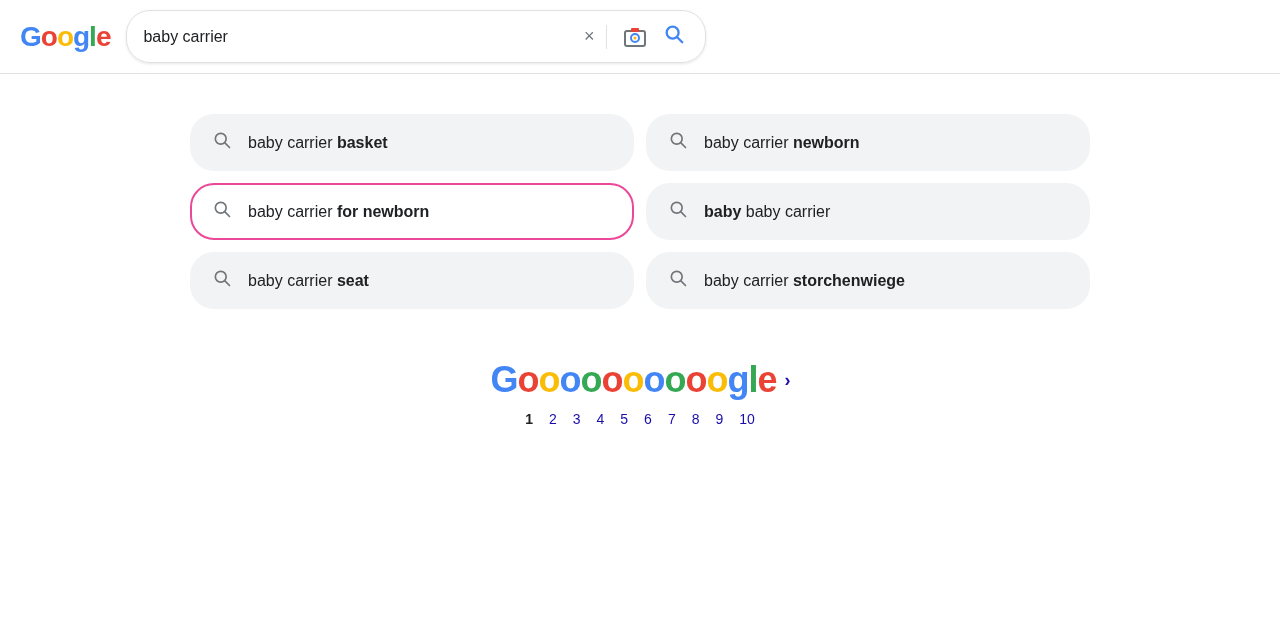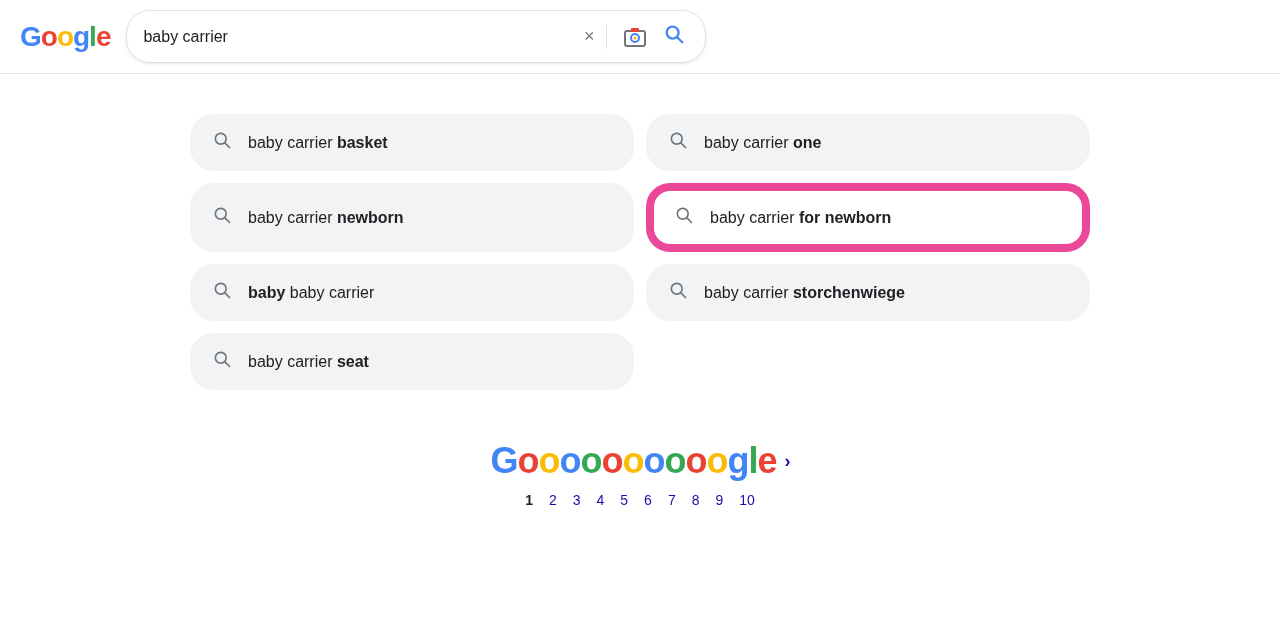--- a/index.html
+++ b/index.html
@@ -112,21 +112,21 @@
       border-radius: 24px;
       padding: 14px 20px;
       cursor: pointer;
       gap: 16px;
       border: 2px solid transparent;
       transition: background 0.1s;
     }
 
     .suggestion-item.highlighted {
       background: #fff;
-      border: 8px solid #ec4899;
+      border: 2px solid #ec4899;
     }
 
     .suggestion-search-icon {
       color: #70757a;
       font-size: 18px;
       flex-shrink: 0;
     }
 
     .suggestion-text {
       font-size: 16px;
@@ -244,29 +244,20 @@
     <div class="suggestion-item">
       <span class="suggestion-search-icon">
         <svg width="20" height="20" viewBox="0 0 24 24" fill="none" xmlns="http://www.w3.org/2000/svg">
           <circle cx="10.5" cy="10.5" r="6.5" stroke="#70757a" stroke-width="2"></circle>
           <line x1="15.5" y1="15.5" x2="21" y2="21" stroke="#70757a" stroke-width="2" stroke-linecap="round"></line>
         </svg>
       </span>
       <span class="suggestion-text">baby carrier <span class="bold">basket</span></span>
     </div>
 
-    <div class="suggestion-item">
-      <span class="suggestion-search-icon">
-        <svg width="20" height="20" viewBox="0 0 24 24" fill="none">
-          <circle cx="10.5" cy="10.5" r="6.5" stroke="#70757a" stroke-width="2"></circle>
-          <line x1="15.5" y1="15.5" x2="21" y2="21" stroke="#70757a" stroke-width="2" stroke-linecap="round"></line>
-        </svg>
-      </span>
-      <span class="suggestion-text">baby carrier <span class="bold">one</span></span>
-    </div>
 
     <div class="suggestion-item">
       <span class="suggestion-search-icon">
         <svg width="20" height="20" viewBox="0 0 24 24" fill="none">
           <circle cx="10.5" cy="10.5" r="6.5" stroke="#70757a" stroke-width="2"></circle>
           <line x1="15.5" y1="15.5" x2="21" y2="21" stroke="#70757a" stroke-width="2" stroke-linecap="round"></line>
         </svg>
       </span>
       <span class="suggestion-text">baby carrier <span class="bold">newborn</span></span>
     </div>
@@ -292,31 +283,31 @@
       <span class="suggestion-text"><span class="bold">baby</span> baby carrier</span>
     </div>
 
     <div class="suggestion-item">
       <span class="suggestion-search-icon">
         <svg width="20" height="20" viewBox="0 0 24 24" fill="none">
           <circle cx="10.5" cy="10.5" r="6.5" stroke="#70757a" stroke-width="2"></circle>
           <line x1="15.5" y1="15.5" x2="21" y2="21" stroke="#70757a" stroke-width="2" stroke-linecap="round"></line>
         </svg>
       </span>
+      <span class="suggestion-text">baby carrier <span class="bold">seat</span></span>
+    </div>
+
+    <div class="suggestion-item">
+      <span class="suggestion-search-icon">
+        <svg width="20" height="20" viewBox="0 0 24 24" fill="none">
+          <circle cx="10.5" cy="10.5" r="6.5" stroke="#70757a" stroke-width="2"></circle>
+          <line x1="15.5" y1="15.5" x2="21" y2="21" stroke="#70757a" stroke-width="2" stroke-linecap="round"></line>
+        </svg>
+      </span>
       <span class="suggestion-text">baby carrier <span class="bold">storchenwiege</span></span>
-    </div>
-
-    <div class="suggestion-item">
-      <span class="suggestion-search-icon">
-        <svg width="20" height="20" viewBox="0 0 24 24" fill="none">
-          <circle cx="10.5" cy="10.5" r="6.5" stroke="#70757a" stroke-width="2"></circle>
-          <line x1="15.5" y1="15.5" x2="21" y2="21" stroke="#70757a" stroke-width="2" stroke-linecap="round"></line>
-        </svg>
-      </span>
-      <span class="suggestion-text">baby carrier <span class="bold">seat</span></span>
     </div>
 
   </div>
 
   <div class="pagination">
     <div class="pagination-logo">
       <span class="p-G">G</span>
         <span class="p-o1">o</span>
         <span class="p-o2">o</span>
         <span class="p-o3">o</span>

